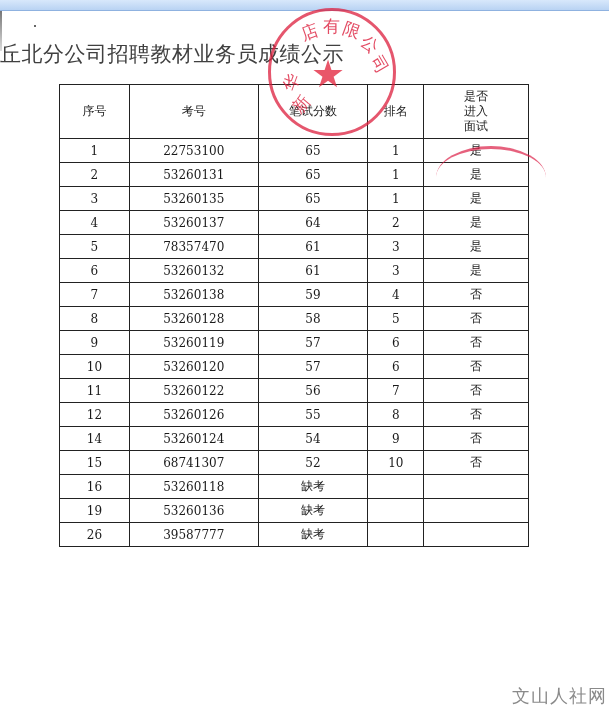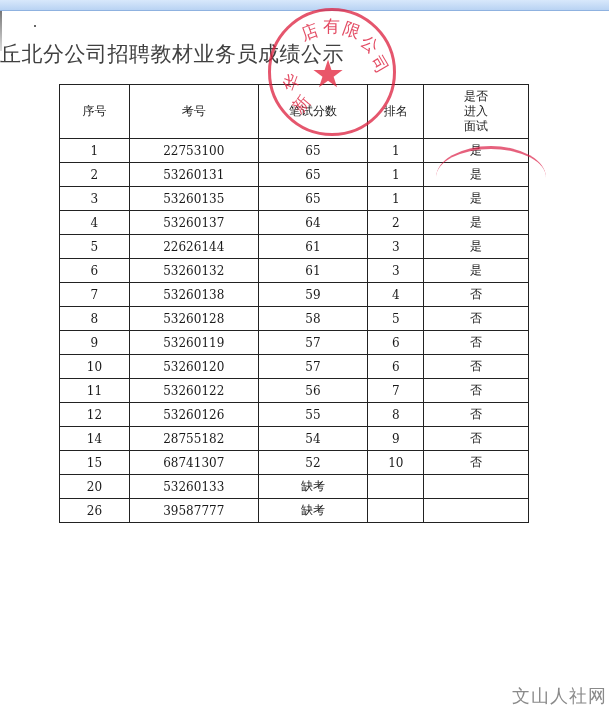--- a/index.html
+++ b/index.html
@@ -118,21 +118,21 @@
       </tr>
       <tr>
         <td>4</td>
         <td>53260137</td>
         <td>64</td>
         <td>2</td>
         <td>是</td>
       </tr>
       <tr>
         <td>5</td>
-        <td>22626144</td>
+        <td>78357470</td>
         <td>61</td>
         <td>3</td>
         <td>是</td>
       </tr>
       <tr>
         <td>6</td>
         <td>53260132</td>
         <td>61</td>
         <td>3</td>
         <td>是</td>
@@ -174,35 +174,42 @@
       </tr>
       <tr>
         <td>12</td>
         <td>53260126</td>
         <td>55</td>
         <td>8</td>
         <td>否</td>
       </tr>
       <tr>
         <td>14</td>
-        <td>28755182</td>
+        <td>53260124</td>
         <td>54</td>
         <td>9</td>
         <td>否</td>
       </tr>
       <tr>
         <td>15</td>
         <td>68741307</td>
         <td>52</td>
         <td>10</td>
         <td>否</td>
       </tr>
       <tr>
-        <td>20</td>
-        <td>53260133</td>
+        <td>16</td>
+        <td>53260118</td>
+        <td>缺考</td>
+        <td></td>
+        <td></td>
+      </tr>
+      <tr>
+        <td>19</td>
+        <td>53260136</td>
         <td>缺考</td>
         <td></td>
         <td></td>
       </tr>
       <tr>
         <td>26</td>
         <td>39587777</td>
         <td>缺考</td>
         <td></td>
         <td></td>

